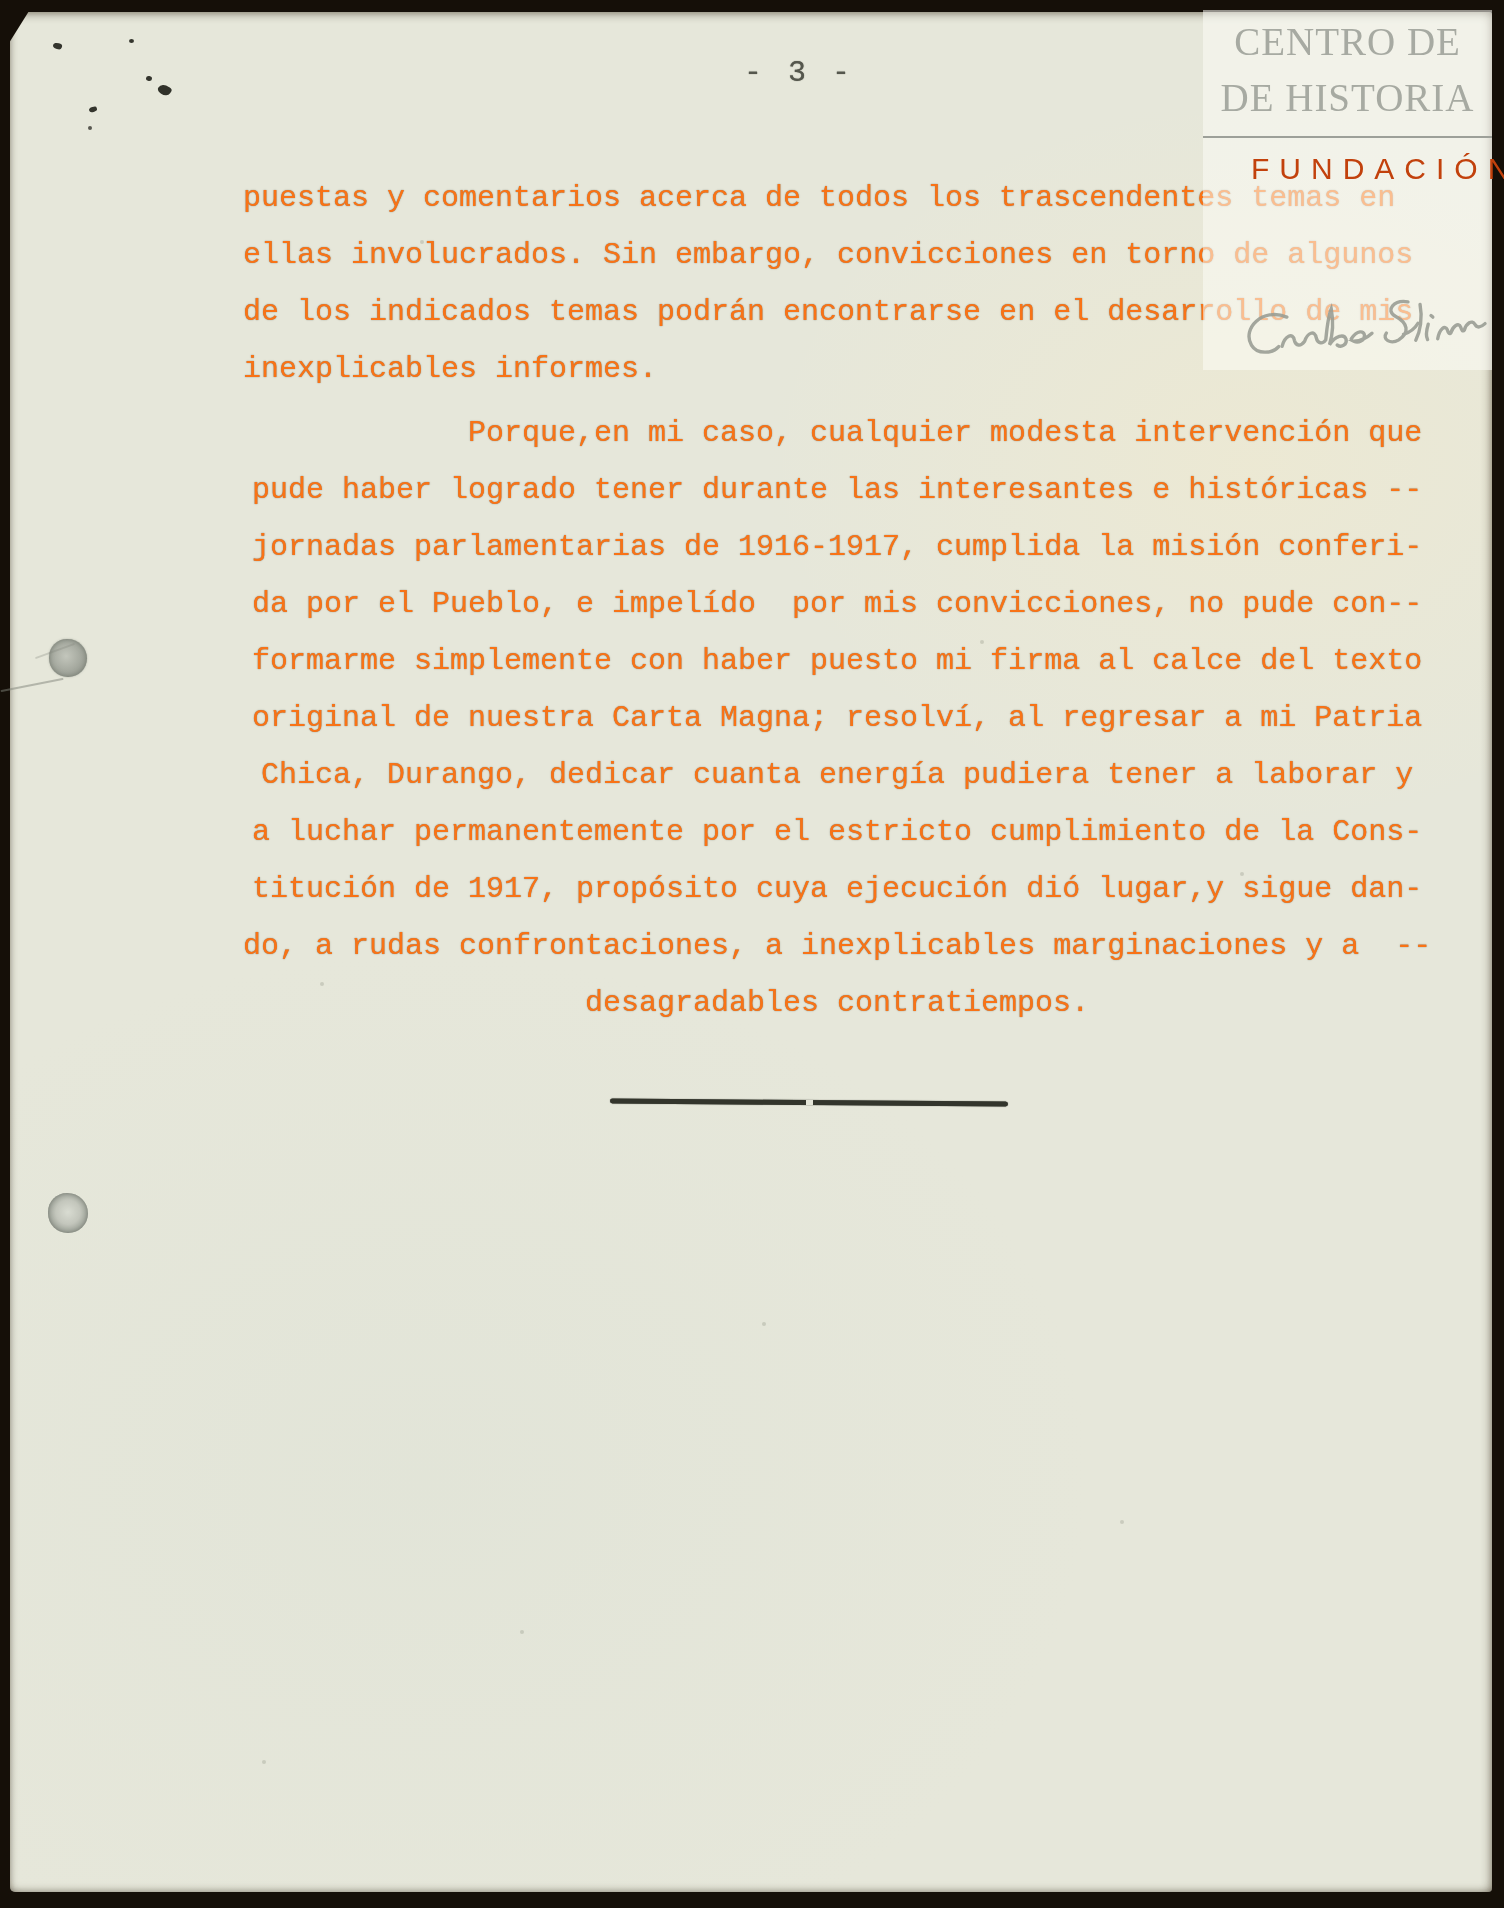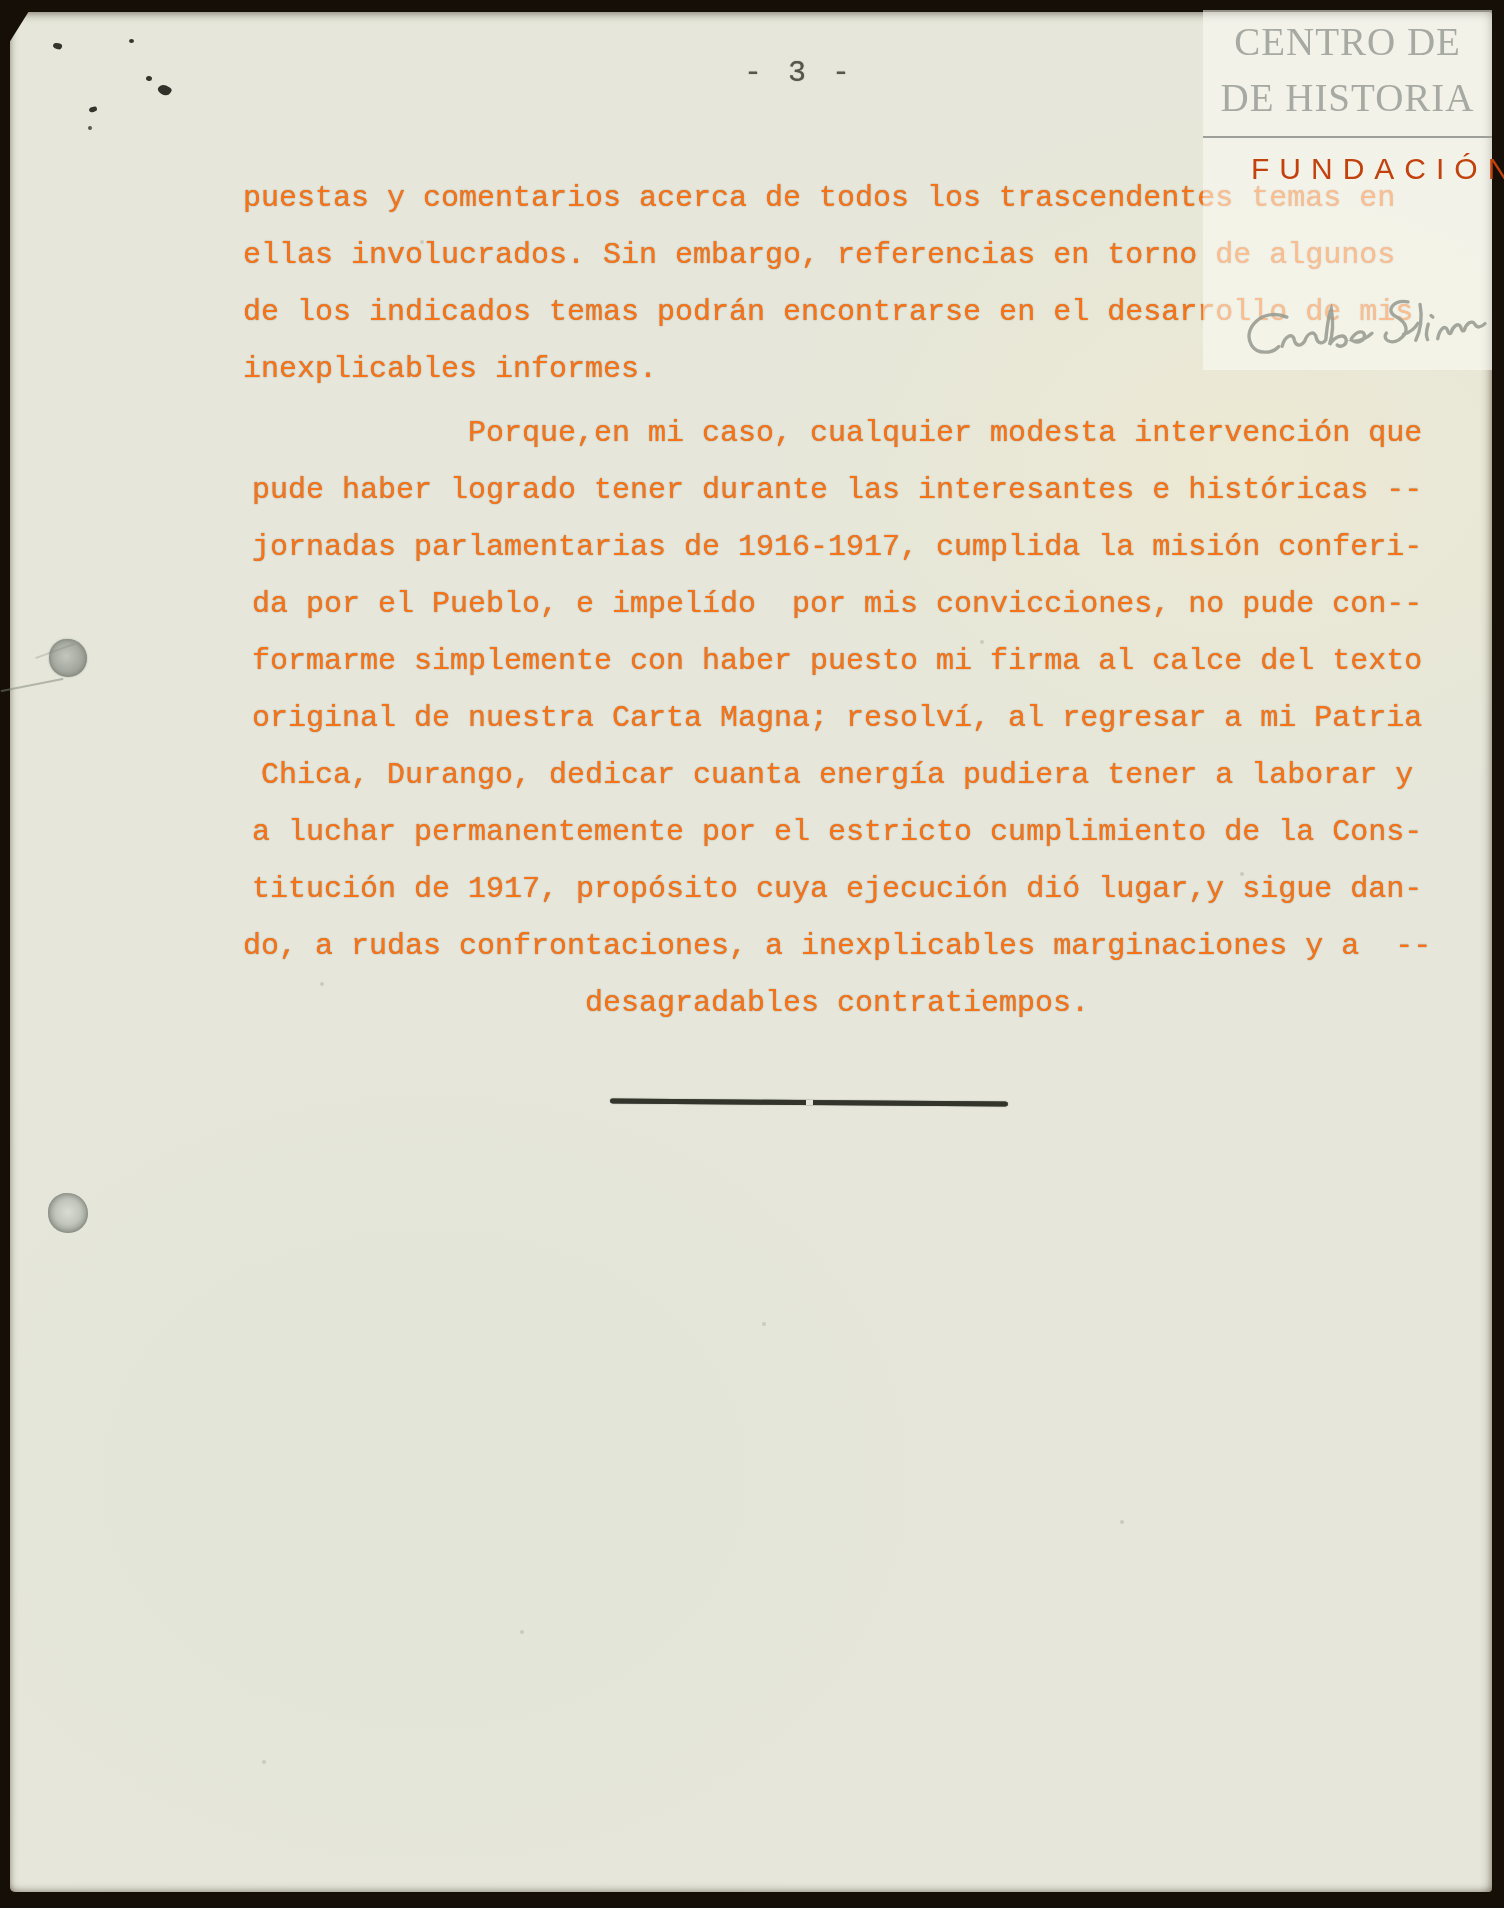--- a/index.html
+++ b/index.html
@@ -60,21 +60,21 @@
 </head>
 <body>
 
 <div class="stage">
 
   <div class="paper"></div>
   <div class="corner-cut"></div>
 
   <div class="page-number">- 3 -</div>
 
-  <div class="para p1"><div class="typed-line">puestas y comentarios acerca de todos los trascendentes temas en</div><div class="typed-line">ellas involucrados. Sin embargo, referencias en torno de algunos</div><div class="typed-line">de los indicados temas podrán encontrarse en el desarrollo de mis</div><div class="typed-line">inexplicables informes.</div></div>
+  <div class="para p1"><div class="typed-line">puestas y comentarios acerca de todos los trascendentes temas en</div><div class="typed-line">ellas involucrados. Sin embargo, convicciones en torno de algunos</div><div class="typed-line">de los indicados temas podrán encontrarse en el desarrollo de mis</div><div class="typed-line">inexplicables informes.</div></div>
 
   <div class="para p2"><div class="typed-line">            Porque,en mi caso, cualquier modesta intervención que</div><div class="typed-line">pude haber logrado tener durante las interesantes e históricas --</div><div class="typed-line">jornadas parlamentarias de 1916-1917, cumplida la misión conferi-</div><div class="typed-line">da por el Pueblo, e impelído  por mis convicciones, no pude con--</div><div class="typed-line">formarme simplemente con haber puesto mi firma al calce del texto</div><div class="typed-line">original de nuestra Carta Magna; resolví, al regresar a mi Patria</div><div class="typed-line">Chica, Durango, dedicar cuanta energía pudiera tener a laborar y</div><div class="typed-line">a luchar permanentemente por el estricto cumplimiento de la Cons-</div><div class="typed-line">titución de 1917, propósito cuya ejecución dió lugar,y sigue dan-</div><div class="typed-line">do, a rudas confrontaciones, a inexplicables marginaciones y a  --</div><div class="typed-line">desagradables contratiempos.</div></div>
 
   <div class="sig-line">
       <i class="gap"></i>
     </div>
 
   <div class="hole h1"></div>
   <div class="hole h2"></div>
   <div class="scratch s1"></div>

